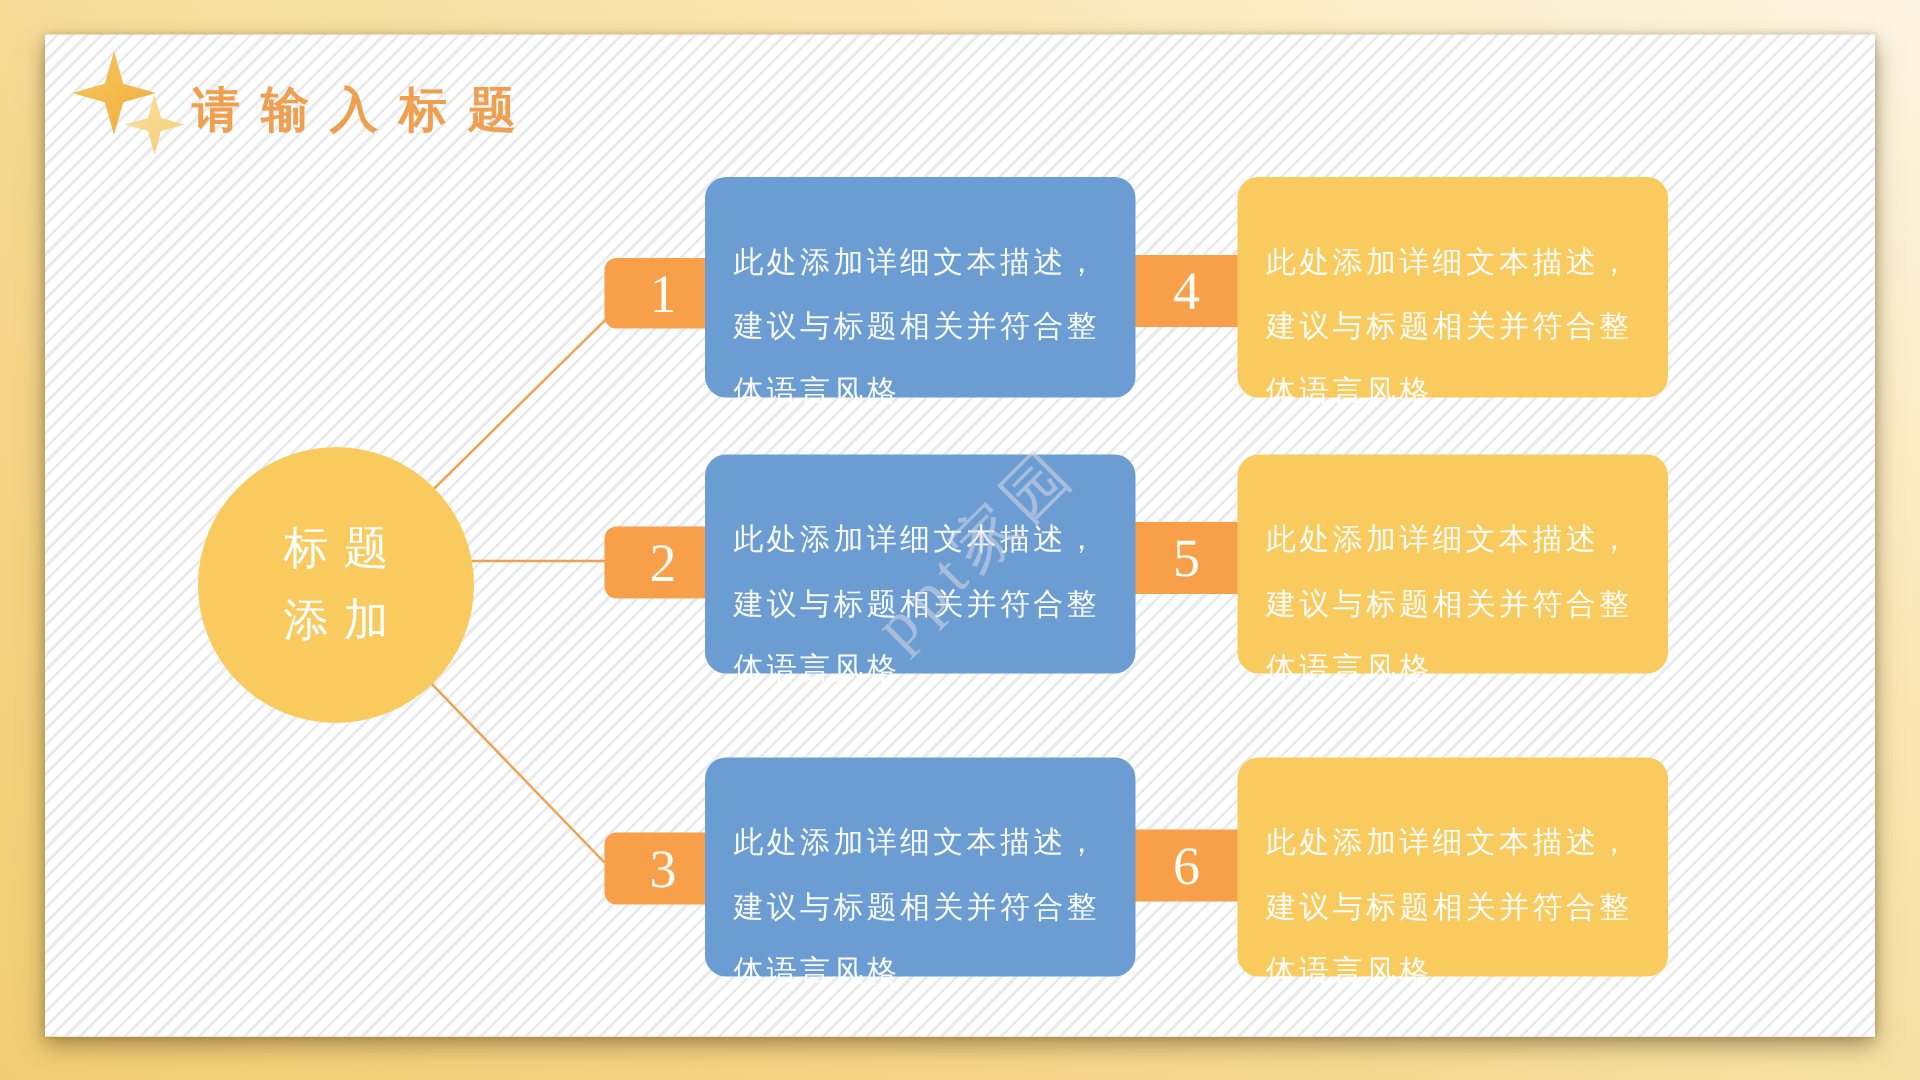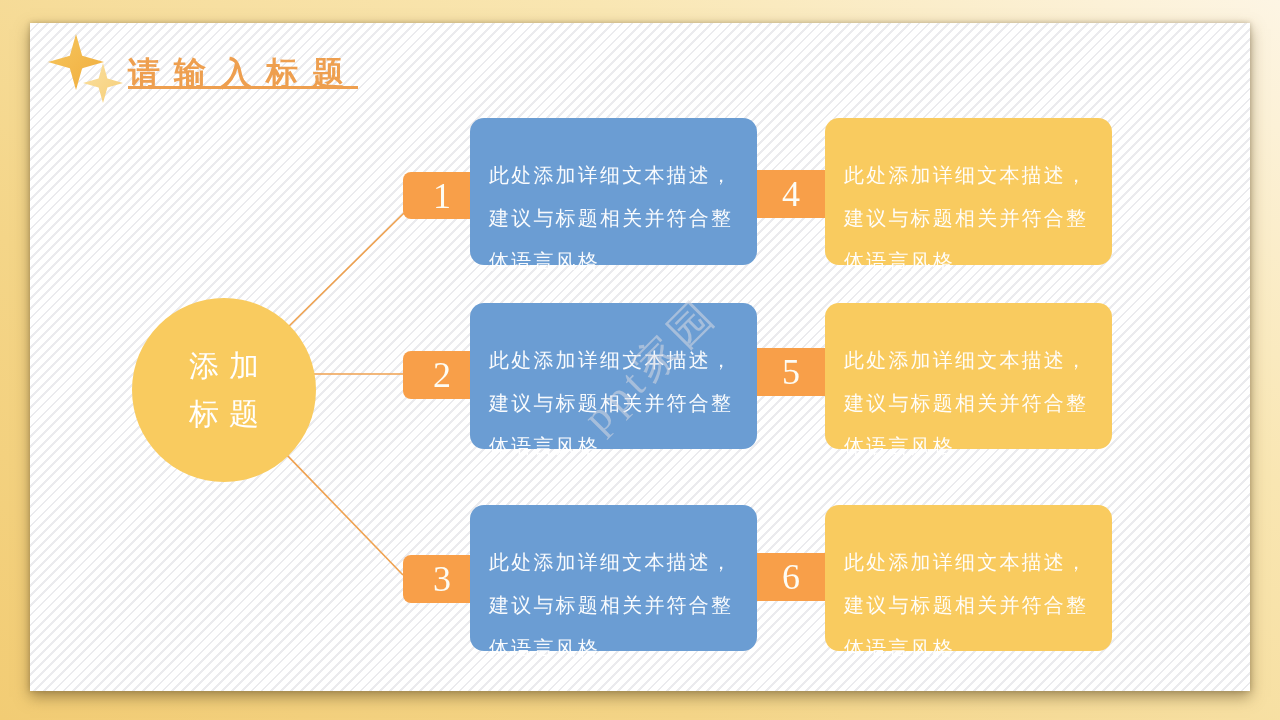--- a/index.html
+++ b/index.html
@@ -21,21 +21,21 @@
     background:linear-gradient(135deg,#F6C75F,#F0AC3C);
     clip-path:polygon(50% 0,61% 39%,100% 50%,61% 61%,50% 100%,39% 61%,0 50%,39% 39%);
   }
   .star-small{
     left:53px;top:40px;width:40px;height:40px;z-index:2;
     background:linear-gradient(135deg,#FAE0A0,#F6CE77);
     clip-path:polygon(50% 0,61% 39%,100% 50%,61% 61%,50% 100%,39% 61%,0 50%,39% 39%);
   }
   .slide-title{
     position:absolute;left:98px;top:30px;z-index:3;
-    font-size:32px;line-height:40px;letter-spacing:14px;color:#EE9F4F;font-weight:600;text-decoration:underline;
+    font-size:32px;line-height:40px;letter-spacing:14px;color:#EE9F4F;font-weight:600;
   }
   
   svg.connectors{position:absolute;left:0;top:0;z-index:1;}
   
   .hub{
     position:absolute;left:102px;top:275px;width:184px;height:184px;border-radius:50%;
     background:#F9CB5F;z-index:2;display:flex;flex-direction:column;align-items:center;justify-content:center;
   }
   .hub span{
     color:#ffffff;font-size:30px;line-height:48px;letter-spacing:10px;text-indent:10px;font-weight:500;
@@ -79,22 +79,22 @@
     <div class="star star-small"></div>
     <div class="slide-title">请输入标题</div>
 
     <svg class="connectors" width="1220" height="668" viewBox="0 0 1220 668">
       <line x1="194" y1="367" x2="374" y2="190" stroke="#EFA14F" stroke-width="1.6"></line>
       <line x1="194" y1="351" x2="374" y2="351" stroke="#EFA14F" stroke-width="1.6"></line>
       <line x1="194" y1="367" x2="373" y2="552" stroke="#EFA14F" stroke-width="1.6"></line>
     </svg>
 
     <div class="hub">
+      <span>标题</span>
       <span>添加</span>
-      <span>标题</span>
     </div>
 
     <div class="tab left t1">
         <span>1</span>
       </div>
     <div class="tab left t2">
         <span>2</span>
       </div>
     <div class="tab left t3">
         <span>3</span>

